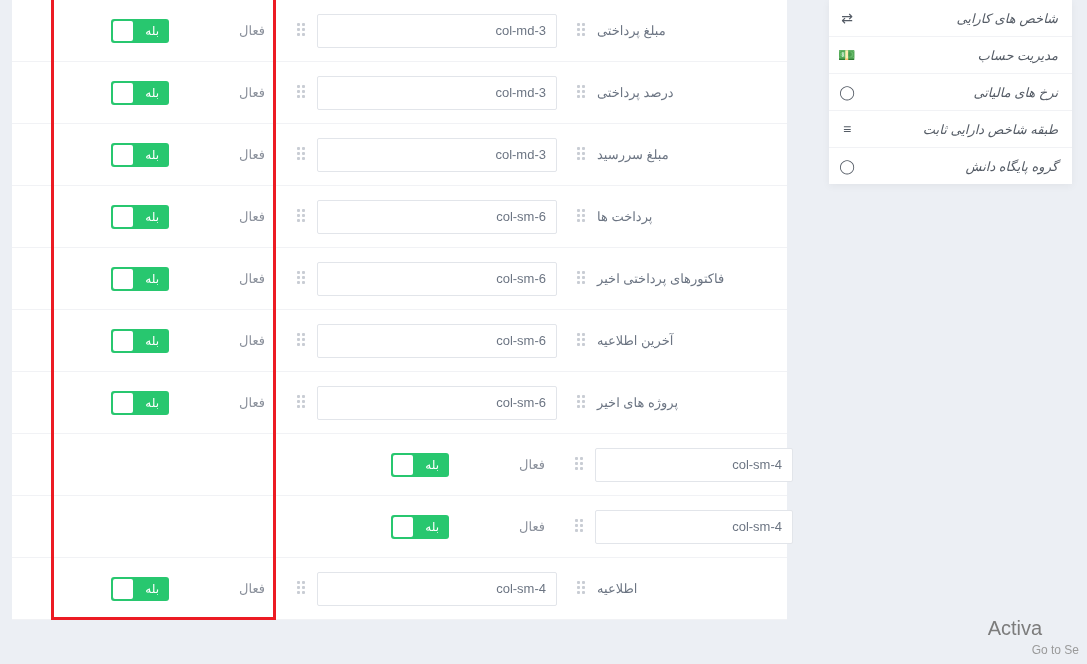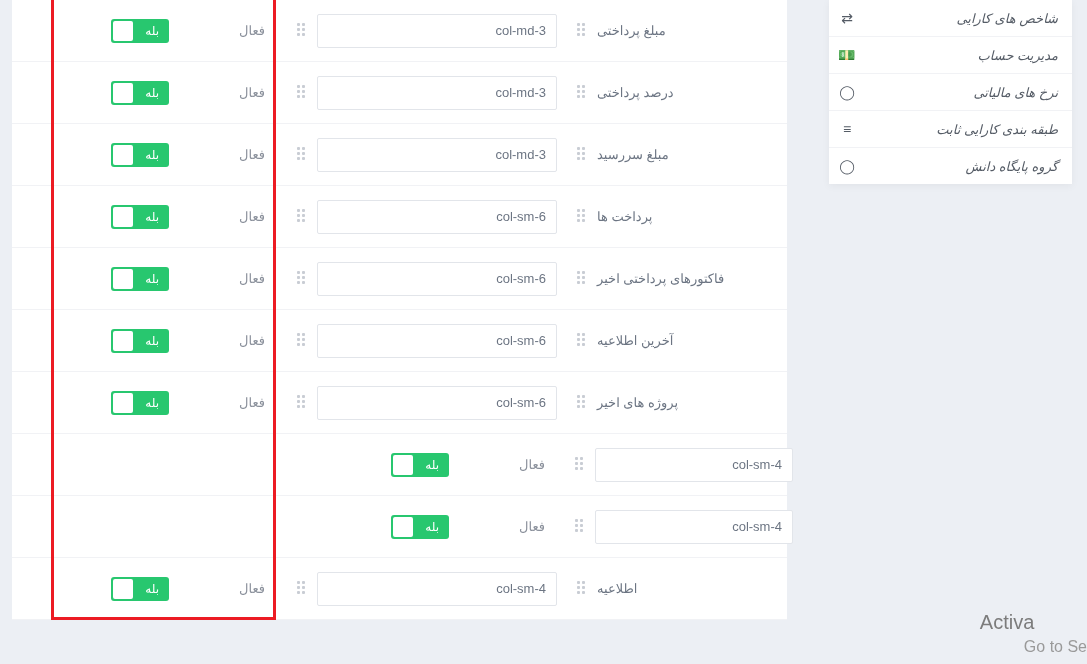--- a/index.html
+++ b/index.html
@@ -137,43 +137,43 @@
 
   
   .watermark {
     position: absolute;
     right: 0; bottom: 6px;
     text-align: left;
     direction: ltr;
     color: #8f8f8f;
     font-family: "Segoe UI", Tahoma, sans-serif;
     line-height: 1.35;
-    padding-right: 0;
+    padding-right: 8px;
   }
   .watermark .l1 { font-size: 20px; color: #7c7c7c; }
-  .watermark .l2 { font-size: 16px; color: #9a9a9a; margin-left: 44px; }
+  .watermark .l2 { font-size: 12px; color: #9a9a9a; margin-left: 44px; }
 </style>
 </head>
 <body>
 
 <div class="sidebar">
   <div class="sidebar-item">
     <span class="label">شاخص های کارایی</span>
     <span class="icon">⇄</span>
   </div>
   <div class="sidebar-item">
     <span class="label">مدیریت حساب</span>
     <span class="icon">💵</span>
   </div>
   <div class="sidebar-item">
     <span class="label">نرخ های مالیاتی</span>
     <span class="icon">◯</span>
   </div>
   <div class="sidebar-item">
-    <span class="label">طبقه بندی کارایی ثابت</span>
+    <span class="label">طبقه شاخص دارایی ثابت</span>
     <span class="icon">≡</span>
   </div>
   <div class="sidebar-item">
     <span class="label">گروه پایگاه دانش</span>
     <span class="icon">◯</span>
   </div>
 </div>
 
 <div class="settings-panel">
 

